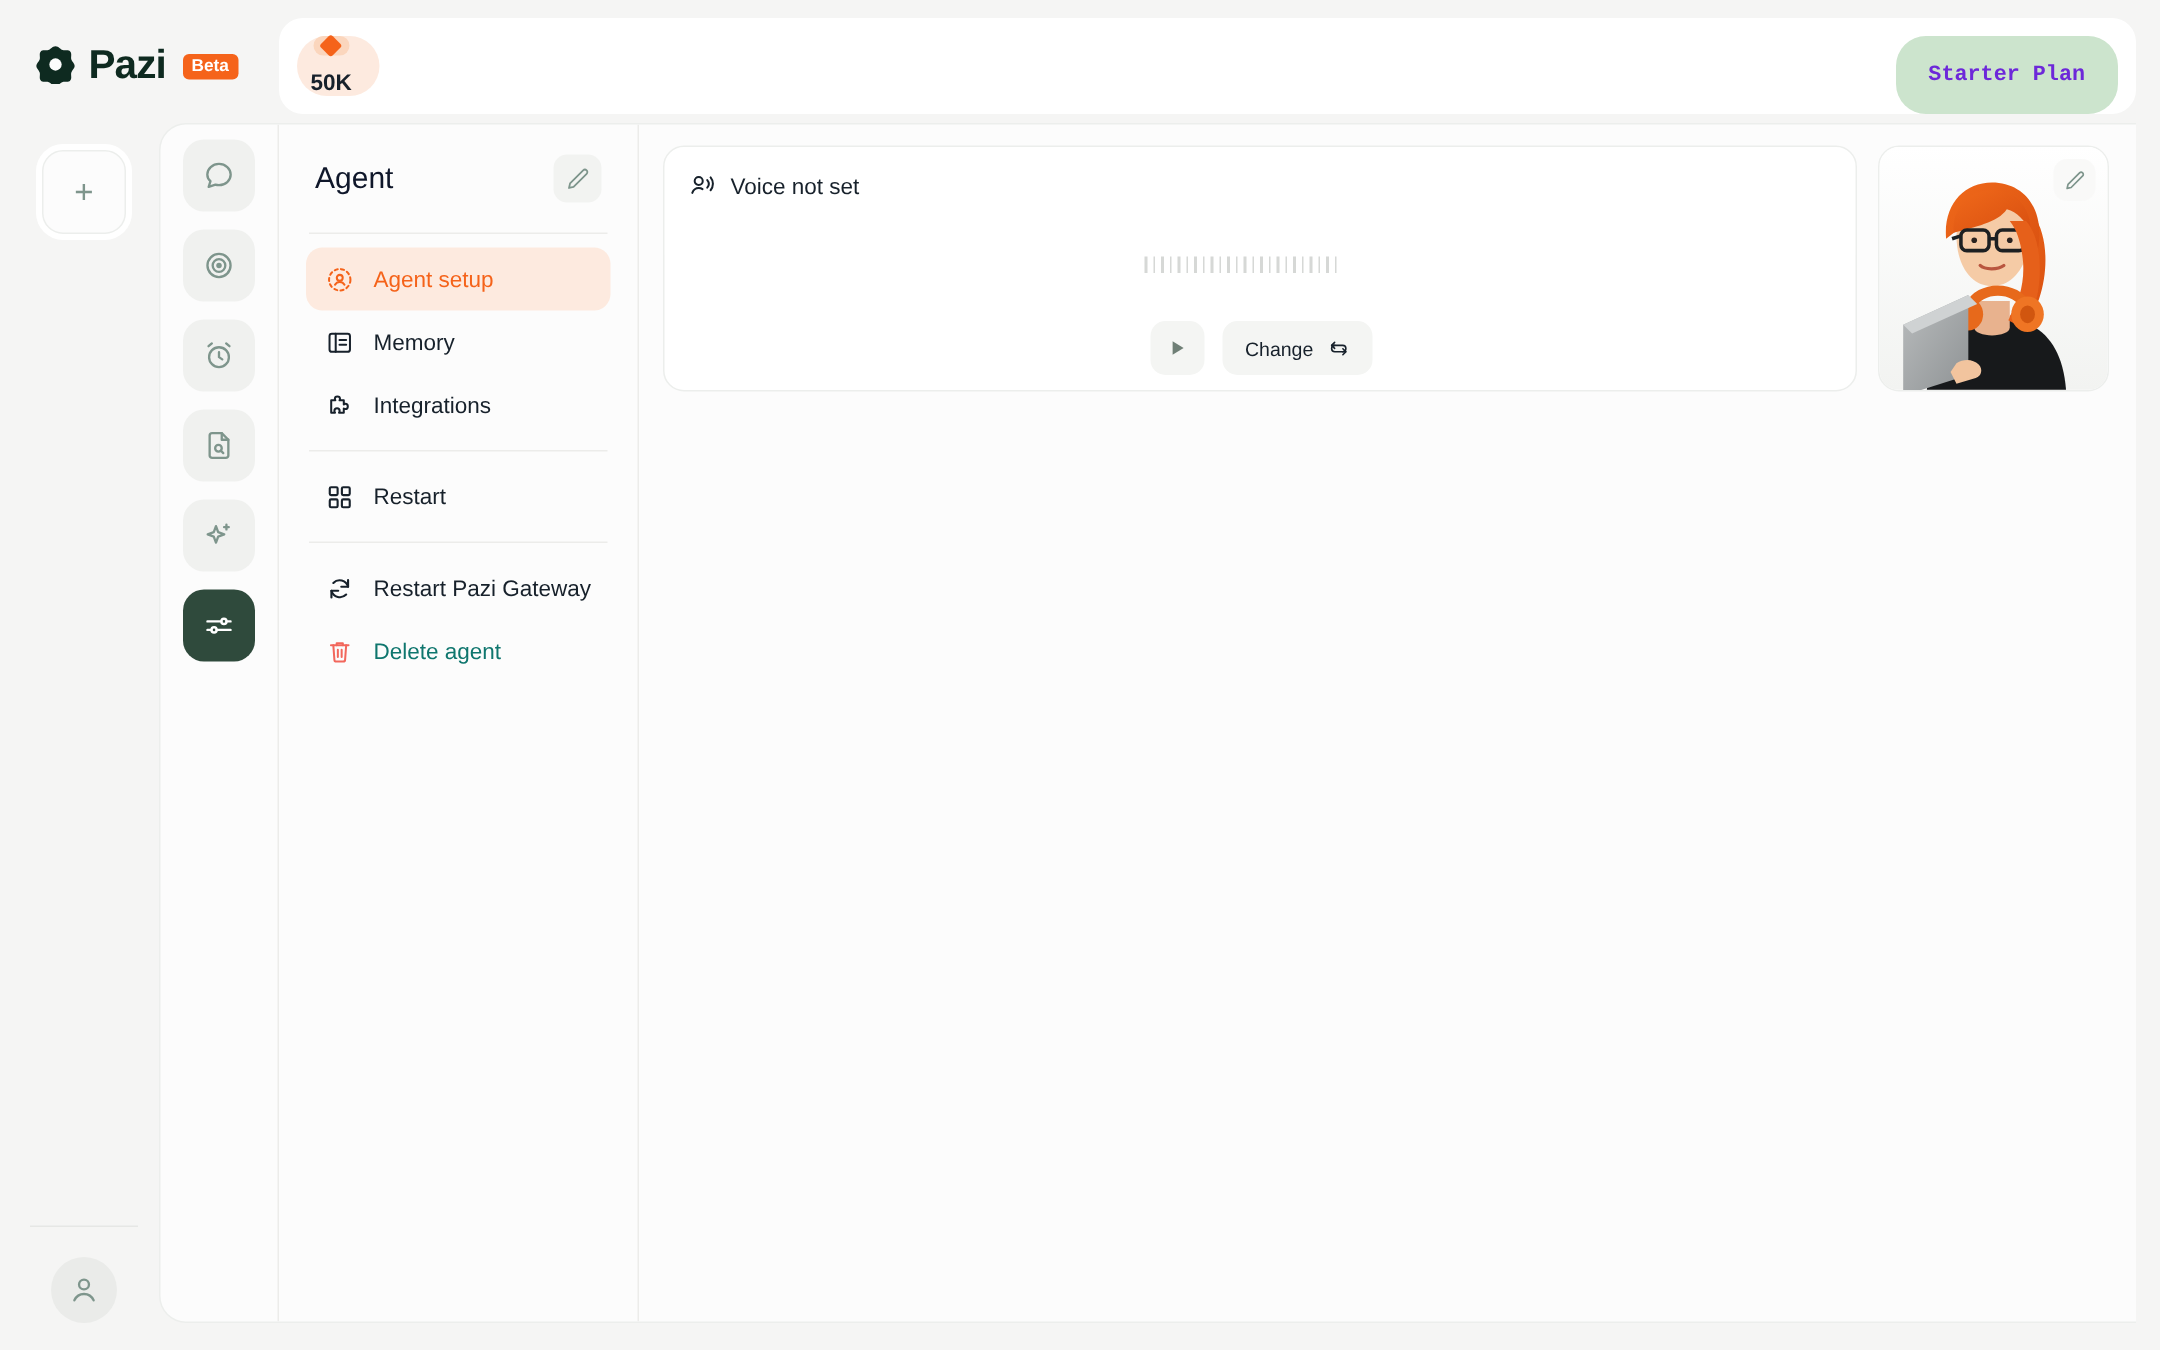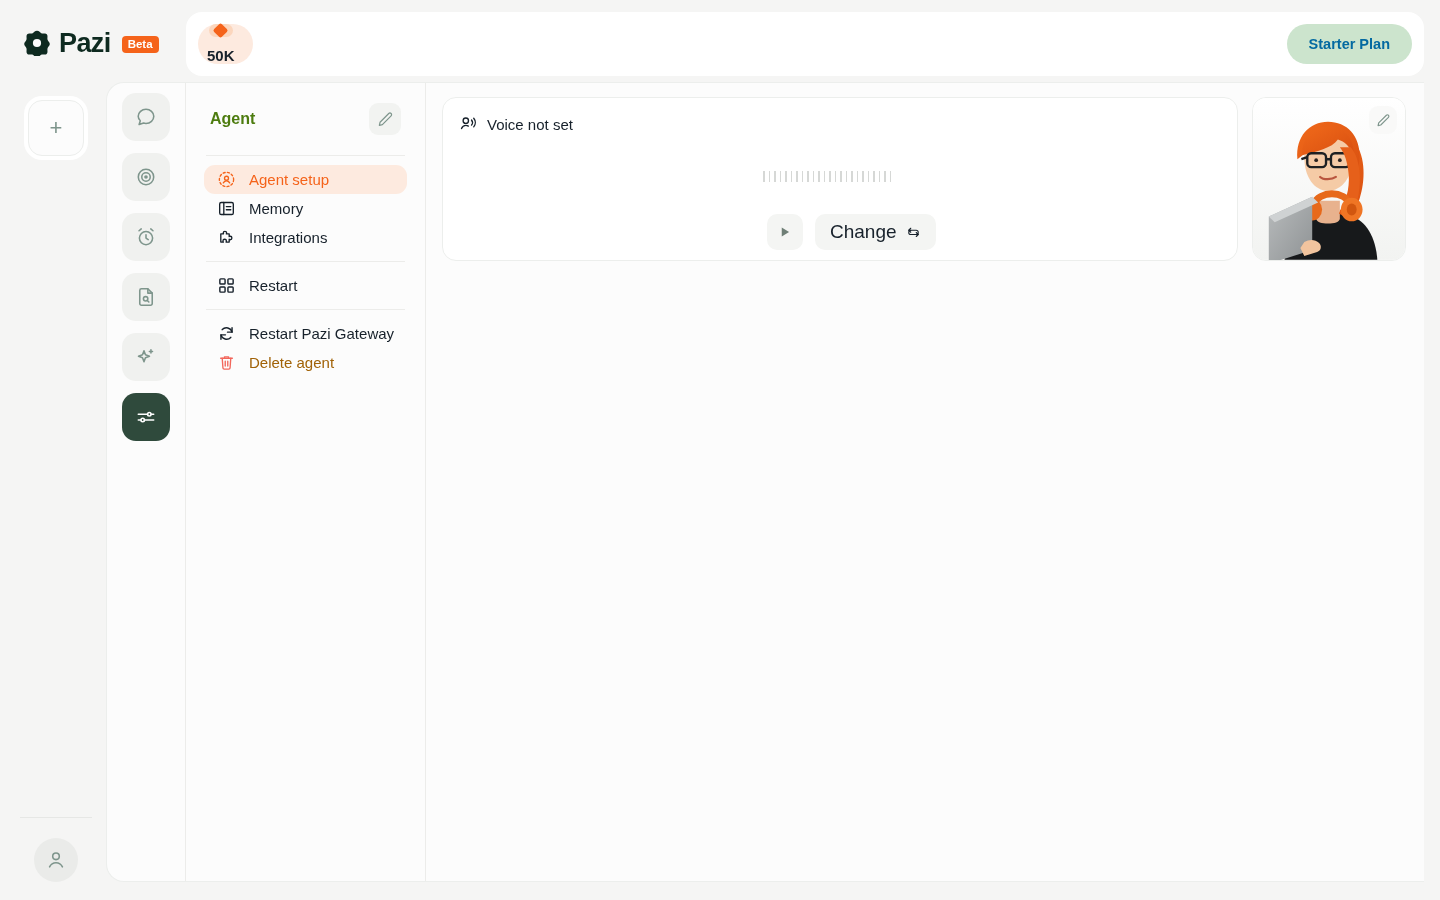--- a/index.html
+++ b/index.html
@@ -48,23 +48,23 @@
     display: flex; align-items: center; justify-content: center;
   }
   #tokens .diamond {
     width: 11px; height: 11px; background: #f5631a;
     transform: rotate(45deg); border-radius: 2px;
   }
   #tokens .amt { font-size: 15px; font-weight: bold; color: #17212b; }
 
   #plan {
     position: absolute; right: 12px; top: 12px;
-    height: 40px; background: #cce4cd; border-radius: 20px;
+    height: 52px; background: #cce4cd; border-radius: 20px;
     display: flex; align-items: center; padding: 0 22px;
-    font-size: 14.5px; font-weight: bold; color: #0369a1;
+    font-size: 14.5px; font-weight: bold; color: #6d28d9; font-family: Liberation Mono, monospace;
   }
 
   
   #rail {
     position: absolute; left: 0; top: 88px; width: 106px; height: 812px;
   }
   #add-agent {
     position: absolute; left: 24px; top: 8px;
     width: 64px; height: 64px; border-radius: 18px;
     background: #ffffff;
@@ -118,38 +118,38 @@
   
   #menucol {
     width: 240px; height: 100%; flex: none;
     border-right: 1px solid #ececea;
     padding: 0 18px;
   }
   #menuhead {
     height: 72px; display: flex; align-items: center;
     justify-content: space-between; padding: 0 6px;
   }
-  #menuhead .title { font-size: 16px; color: #4d7c0f; font-weight: bold; }
+  #menuhead .title { font-size: 20px; color: #0f172a; }
   #edit-agent-btn {
     width: 32px; height: 32px; border-radius: 9px; background: #f2f3f1;
     display: flex; align-items: center; justify-content: center;
     color: #7e958c;
   }
   .menu-sep { height: 1px; background: #ececea; margin: 0 2px; }
   .menu-group { padding: 9px 0; }
   .menu-item {
-    height: 29px; border-radius: 11px;
+    height: 42px; border-radius: 11px;
     display: flex; align-items: center; gap: 13px;
     padding: 0 12px; font-size: 15px; color: #17212b;
   }
   .menu-item .mi-icon { width: 20px; height: 20px; flex: none; color: #17212b;
     display: flex; align-items: center; justify-content: center; }
   .menu-item.selected { background: #fdeadf; color: #f5631a; }
   .menu-item.selected .mi-icon { color: #f5631a; }
-  .menu-item.danger { color: #a16207; }
+  .menu-item.danger { color: #0f766e; }
   .menu-item.danger .mi-icon { color: #f2675c; }
 
   
   #content { flex: 1; padding: 14px 16px; display: flex; gap: 14px; align-items: flex-start; }
 
   #voice-card {
     width: 796px; height: 164px;
     background: #ffffff; border: 1px solid #eceeec; border-radius: 14px;
     position: relative; flex: none;
   }
@@ -167,21 +167,21 @@
     position: absolute; left: 324px; top: 116px;
     display: flex; align-items: center; gap: 12px;
   }
   #play-btn {
     width: 36px; height: 36px; border-radius: 10px; background: #f4f5f3;
     display: flex; align-items: center; justify-content: center; color: #6f7f76;
   }
   #change-btn {
     height: 36px; border-radius: 10px; background: #f4f5f3;
     display: flex; align-items: center; gap: 9px; padding: 0 15px;
-    font-size: 19px; color: #17212b;
+    font-size: 13px; color: #17212b;
   }
   #change-btn .sw { color: #17212b; display: flex; }
 
   #avatar-card {
     width: 154px; height: 164px; flex: none;
     background: #ffffff; border: 1px solid #eceeec; border-radius: 14px;
     position: relative; overflow: hidden;
   }
   #avatar-art { position: absolute; inset: 0; }
   #avatar-edit-btn {

